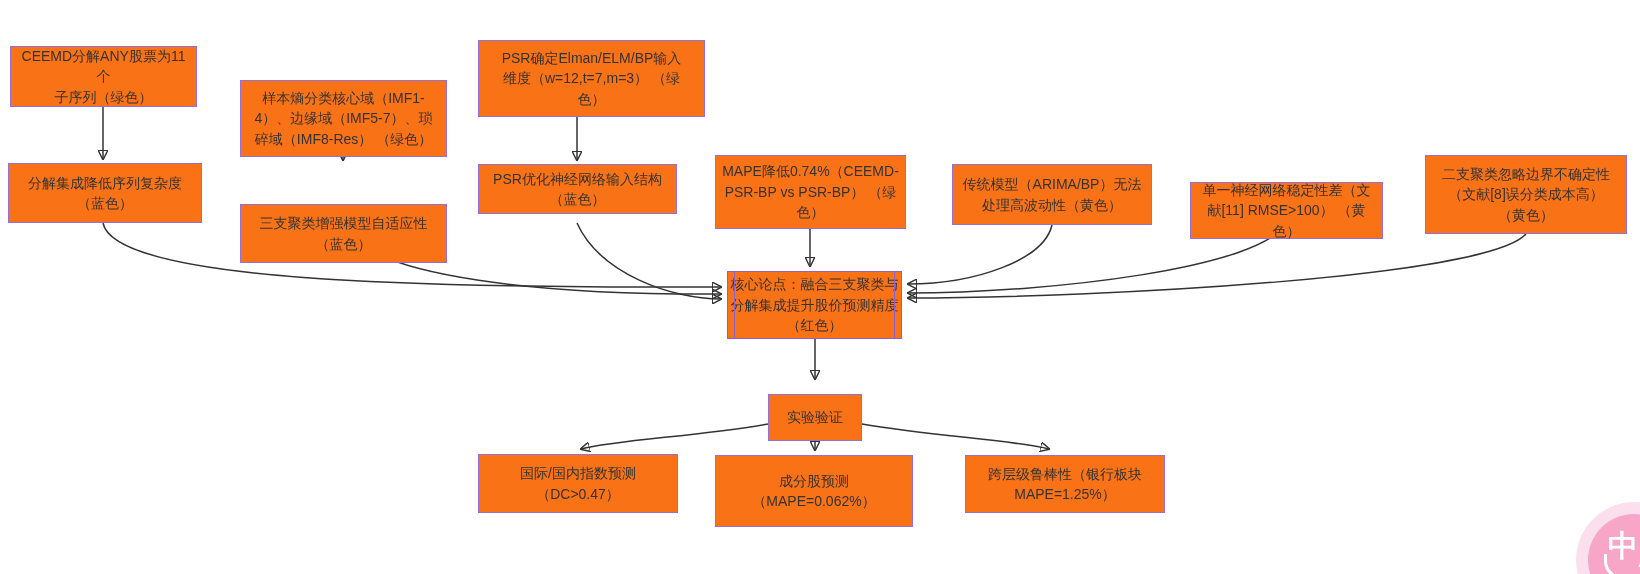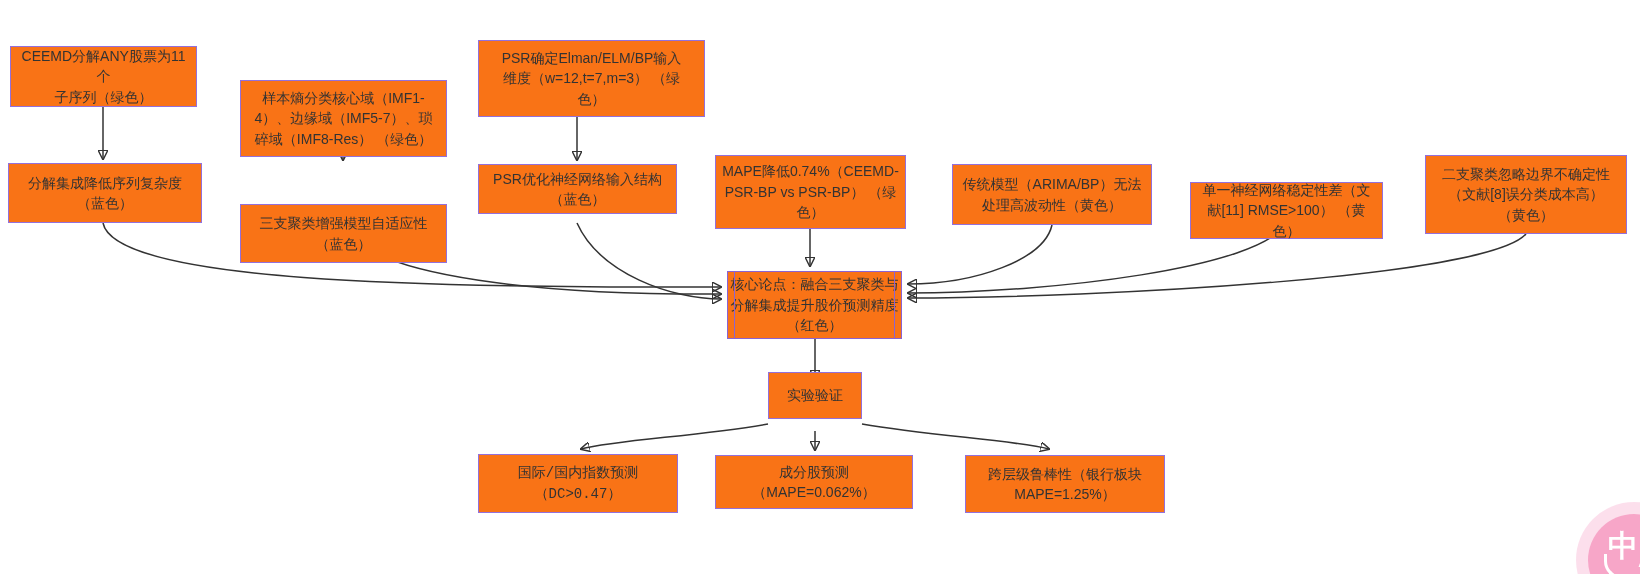--- a/index.html
+++ b/index.html
@@ -160,29 +160,29 @@
   </div>
 
   <div class="node subroutine" style="left:727px; top:271px; width:175px; height:68px; padding:2px 0;">
     <span class="sub-line left"></span>
     <span class="sub-line right"></span>
     <span class="node-label">核心论点：融合三支聚类与
 分解集成提升股价预测精度
 （红色）</span>
   </div>
 
-  <div class="node" style="left:768px; top:372px; width:94px; height:47px;">
+  <div class="node" style="left:768px; top:394px; width:94px; height:47px;">
     <span class="node-label">实验验证</span>
   </div>
 
-  <div class="node" style="left:478px; top:454px; width:200px; height:59px;font-family:Liberation Mono, monospace;">
+  <div class="node" style="left:478px; top:454px; width:200px; height:59px;">
     <span class="node-label">国际/国内指数预测
 （DC&gt;0.47）</span>
   </div>
-  <div class="node" style="left:715px; top:455px; width:198px; height:54px;">
+  <div class="node" style="left:715px; top:455px; width:198px; height:72px;">
     <span class="node-label">成分股预测
 （MAPE=0.062%）</span>
   </div>
   <div class="node" style="left:953px; top:455px; width:200px; height:58px;margin-left:12px;">
     <span class="node-label">跨层级鲁棒性（银行板块
 MAPE=1.25%）</span>
   </div>
 
   <div class="badge-halo"></div>
   <div class="badge">

